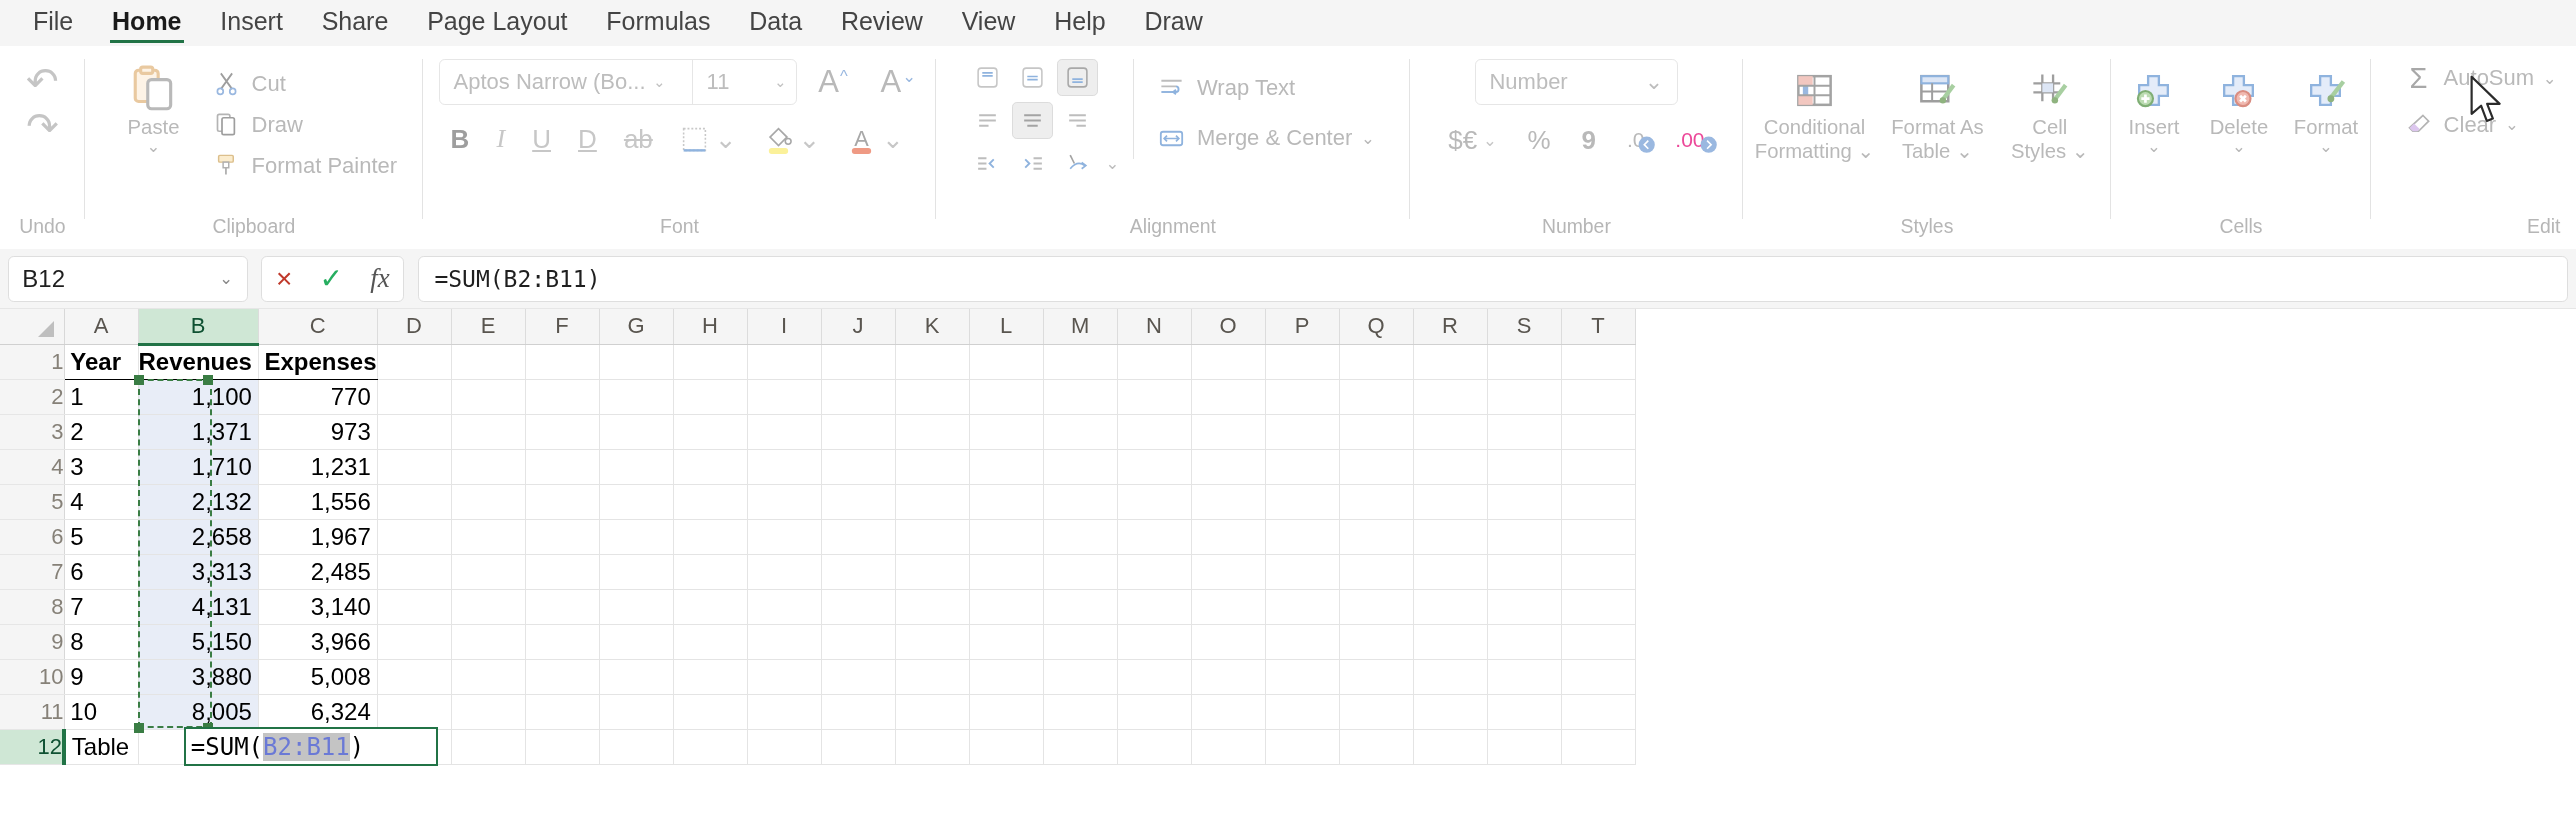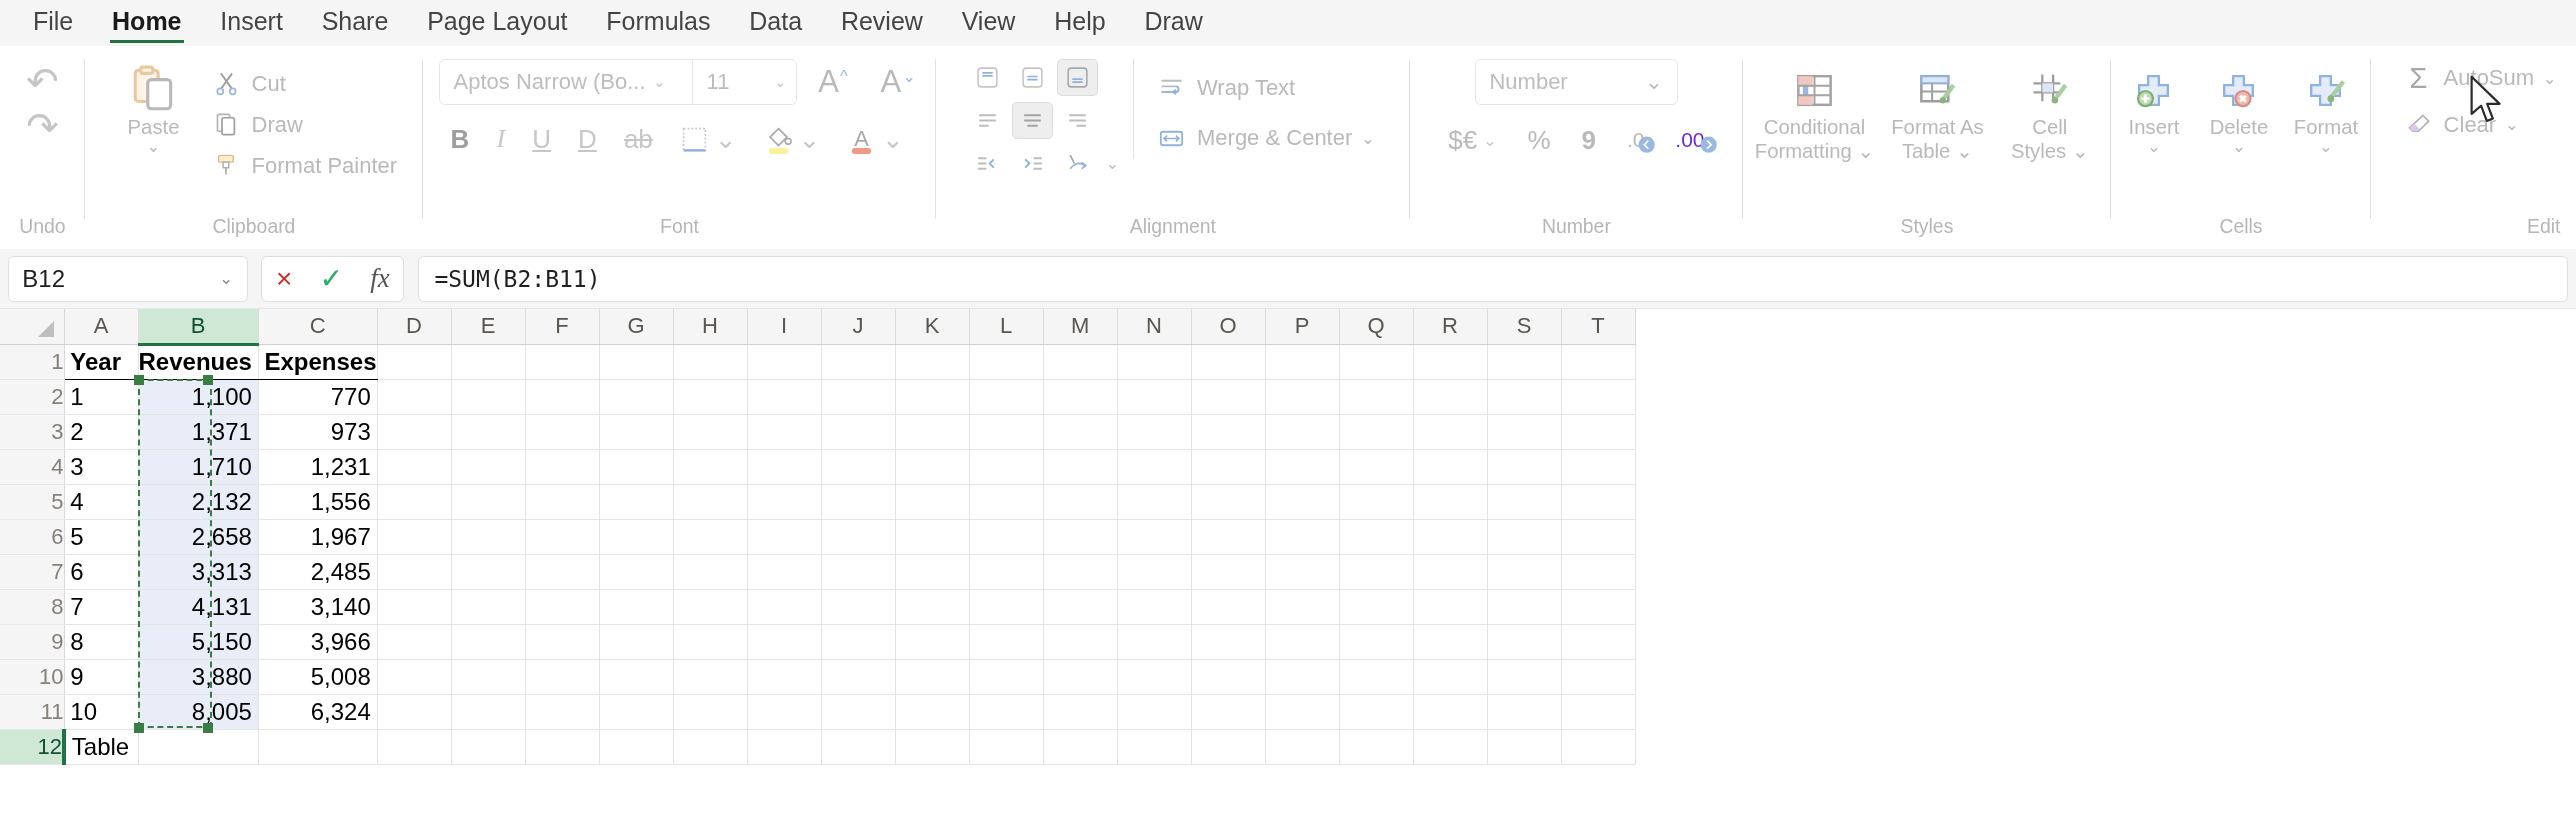--- a/index.html
+++ b/index.html
@@ -515,21 +515,21 @@
             <span style="color:#b9b9b9;font-weight:bold;">9</span>
           </div>
         <div class="fmtbtn" style="position:relative;">
           <span style="color:#b9b9b9;font-size:21px;">.0</span>
           <svg width="19.4" height="19.4" viewBox="0 0 24 24" style="position:absolute;right:0;bottom:1.9px;">
               <circle cx="12" cy="12" r="10" fill="#9ab8e0"></circle>
               <path d="M14 7l-5 5 5 5" stroke="#fff" stroke-width="2" fill="none"></path>
             </svg>
         </div>
         <div class="fmtbtn" style="position:relative;">
-          <span style="color:#6d28d9;font-size:21px;">.00</span>
+          <span style="color:#ec4899;font-size:21px;">.00</span>
           <svg width="19.4" height="19.4" viewBox="0 0 24 24" style="position:absolute;right:-1.9px;bottom:1.9px;">
               <circle cx="12" cy="12" r="10" fill="#9ab8e0"></circle>
               <path d="M10 7l5 5-5 5" stroke="#fff" stroke-width="2" fill="none"></path>
             </svg>
         </div>
       </div>
     </div>
     <div class="glabel">Number</div>
   </div>
 
@@ -1005,14 +1005,19 @@
 
     </tbody>
   </table>
 
   <div class="ants" style="left:138px; top:70px; width:74px; height:349px;"></div>
   <div class="anthandle" style="left:134px; top:66px;"></div>
   <div class="anthandle" style="left:203px; top:66px;"></div>
   <div class="anthandle" style="left:134px; top:414px;"></div>
   <div class="anthandle" style="left:203px; top:414px;"></div>
 
+  <div class="editbox" style="left:184px; top:418px; width:254px; height:39px;">
+    <span>=SUM(</span>
+      <span class="reftok">B2:B11</span>
+      <span>)</span>
+  </div>
 </div>
 
 
 </body></html>

